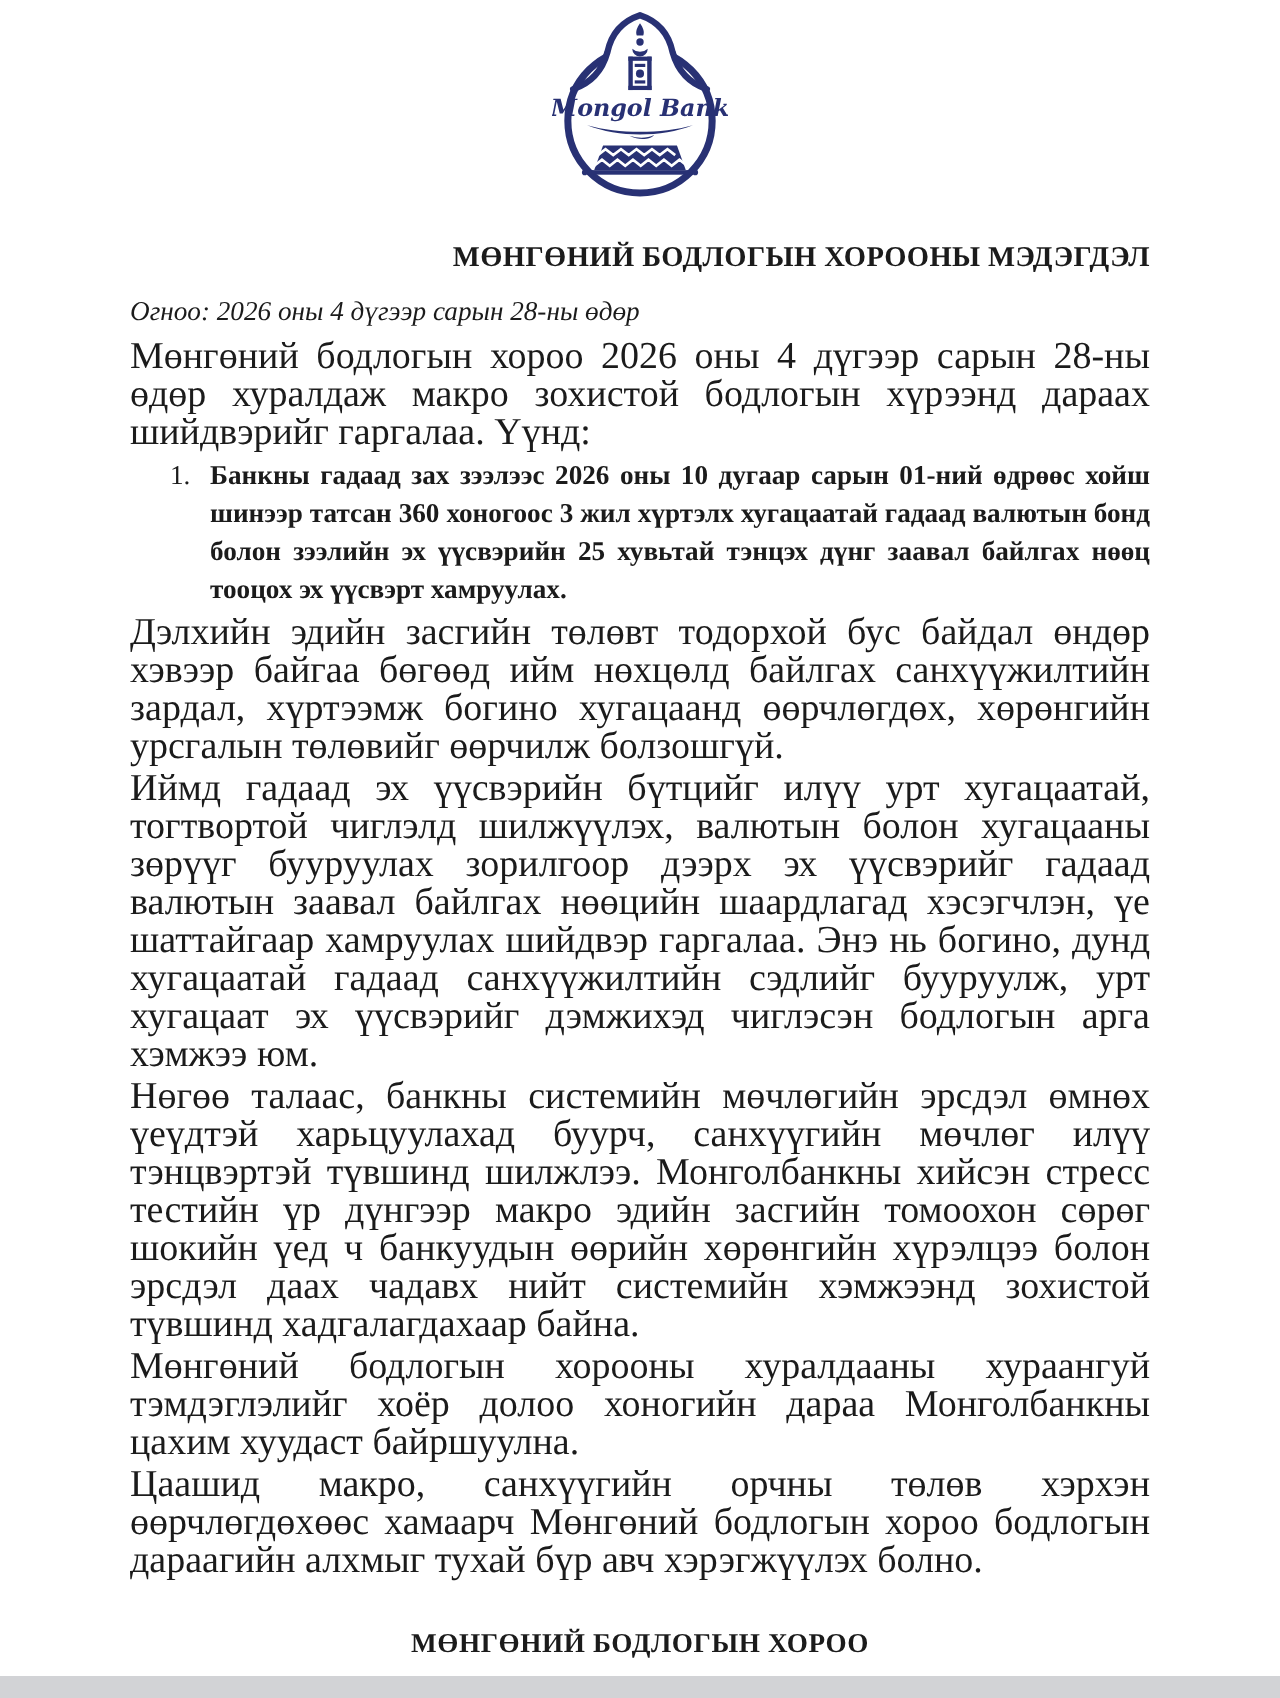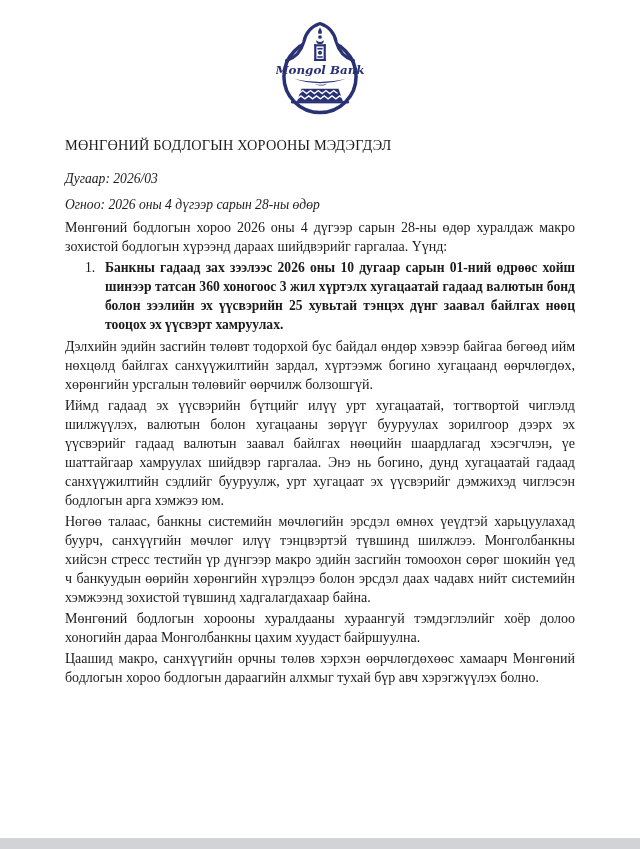--- a/index.html
+++ b/index.html
@@ -10,51 +10,51 @@
     color:#1b1b1b;
     -webkit-font-smoothing:antialiased;
   }
   .page{
     position:relative;
     width:640px;height:849px;
     background:#ffffff;
     overflow:hidden;
   }
   .content{
-    padding:20px 65px 0 65px;
+    padding:4px 65px 0 65px;
   }
   .logo-wrap{
     text-align:center;
     height:100px;
   }
   .logo-wrap svg{display:inline-block;}
   .doc-title{
     margin:16px 0 0 0;
     font-size:14.3px;
-    font-weight:normal;
-    text-align:left;
+    font-weight:bold;
+    text-align:right;
     line-height:19px;
     letter-spacing:0.2px;
   }
   .doc-subtitle{
     margin:18px 0 0 0;
     font-size:13.6px;
     font-weight:bold;
     text-align:center;
     line-height:19px;
   }
   .meta{
     font-style:italic;
     font-size:13.6px;
     line-height:19px;
   }
   .meta.number{margin:14px 0 0 0;}
   .meta.date{margin:7px 0 0 0;}
   .body-text{
-    font-size:14px;
+    font-size:19px;
     line-height:19px;
     text-align:justify;
     margin:0 0 2px 0;
   }
   .intro{margin-top:4px;}
   .list-row{
     display:flex;
     margin:1px 0 3px 20px;
   }
   .list-num{
@@ -124,33 +124,33 @@
           <rect x="20" y="92" width="60" height="2.6" fill="#283174"></rect>
           <circle cx="18.6" cy="93.3" r="1.6" fill="#283174"></circle>
           <circle cx="81.4" cy="93.3" r="1.6" fill="#283174"></circle>
         </g>
       </svg>
     </div>
 
     <div class="doc-title">МӨНГӨНИЙ БОДЛОГЫН ХОРООНЫ МЭДЭГДЭЛ</div>
 
 
-    <div class="meta number">Дугаар: 2026/03</div>
     <div class="meta date">Огноо: 2026 оны 4 дүгээр сарын 28-ны өдөр</div>
 
     <p class="body-text intro">Мөнгөний бодлогын хороо 2026 оны 4 дүгээр сарын 28-ны өдөр хуралдаж макро зохистой бодлогын хүрээнд дараах шийдвэрийг гаргалаа. Үүнд:</p>
 
     <div class="list-row">
       <span class="list-num">1.</span>
       <div class="list-text">Банкны гадаад зах зээлээс 2026 оны 10 дугаар сарын 01-ний өдрөөс хойш шинээр татсан 360 хоногоос 3 жил хүртэлх хугацаатай гадаад валютын бонд болон зээлийн эх үүсвэрийн 25 хувьтай тэнцэх дүнг заавал байлгах нөөц тооцох эх үүсвэрт хамруулах.</div>
     </div>
 
     <p class="body-text">Дэлхийн эдийн засгийн төлөвт тодорхой бус байдал өндөр хэвээр байгаа бөгөөд ийм нөхцөлд байлгах санхүүжилтийн зардал, хүртээмж богино хугацаанд өөрчлөгдөх, хөрөнгийн урсгалын төлөвийг өөрчилж болзошгүй.</p>
     <p class="body-text">Иймд гадаад эх үүсвэрийн бүтцийг илүү урт хугацаатай, тогтвортой чиглэлд шилжүүлэх, валютын болон хугацааны зөрүүг бууруулах зорилгоор дээрх эх үүсвэрийг гадаад валютын заавал байлгах нөөцийн шаардлагад хэсэгчлэн, үе шаттайгаар хамруулах шийдвэр гаргалаа. Энэ нь богино, дунд хугацаатай гадаад санхүүжилтийн сэдлийг бууруулж, урт хугацаат эх үүсвэрийг дэмжихэд чиглэсэн бодлогын арга хэмжээ юм.</p>
     <p class="body-text">Нөгөө талаас, банкны системийн мөчлөгийн эрсдэл өмнөх үеүдтэй харьцуулахад буурч, санхүүгийн мөчлөг илүү тэнцвэртэй түвшинд шилжлээ. Монголбанкны хийсэн стресс тестийн үр дүнгээр макро эдийн засгийн томоохон сөрөг шокийн үед ч банкуудын өөрийн хөрөнгийн хүрэлцээ болон эрсдэл даах чадавх нийт системийн хэмжээнд зохистой түвшинд хадгалагдахаар байна.</p>
     <p class="body-text">Мөнгөний бодлогын хорооны хуралдааны хураангуй тэмдэглэлийг хоёр долоо хоногийн дараа Монголбанкны цахим хуудаст байршуулна.</p>
     <p class="body-text">Цаашид макро, санхүүгийн орчны төлөв хэрхэн өөрчлөгдөхөөс хамаарч Мөнгөний бодлогын хороо бодлогын дараагийн алхмыг тухай бүр авч хэрэгжүүлэх болно.</p>
 
+    <div class="signature">МӨНГӨНИЙ БОДЛОГЫН ХОРОО</div>
 
   </div>
 
   <div class="bottom-strip"></div>
 </div>
 
 </body></html>

